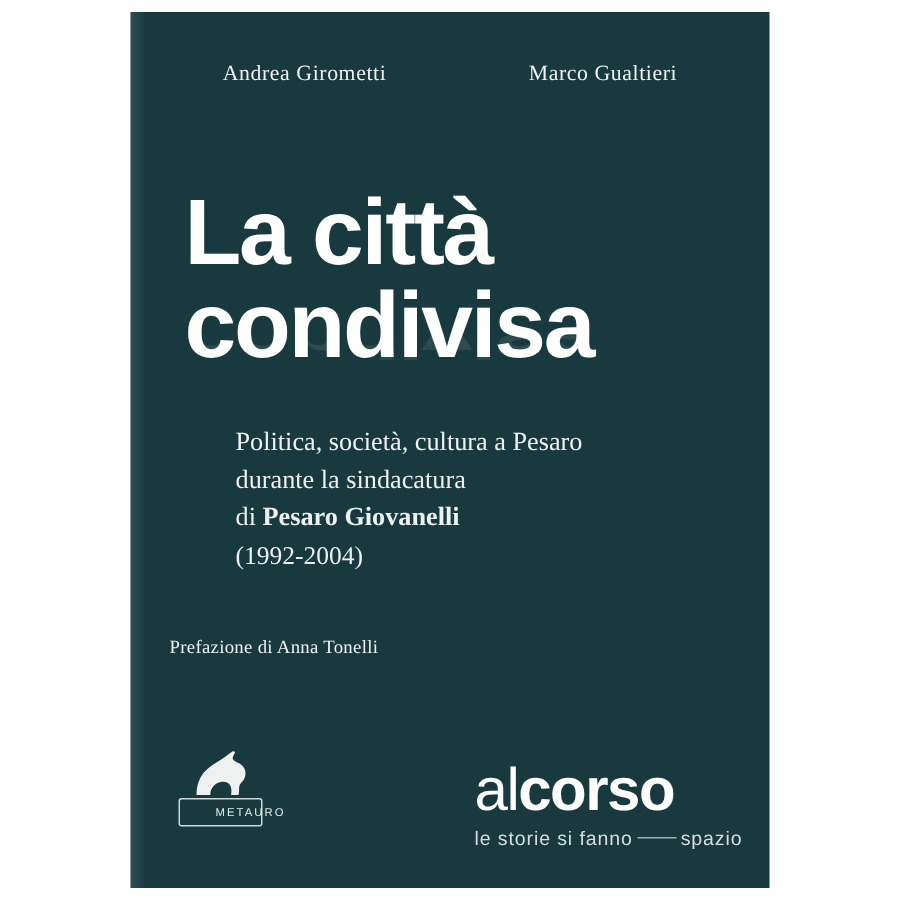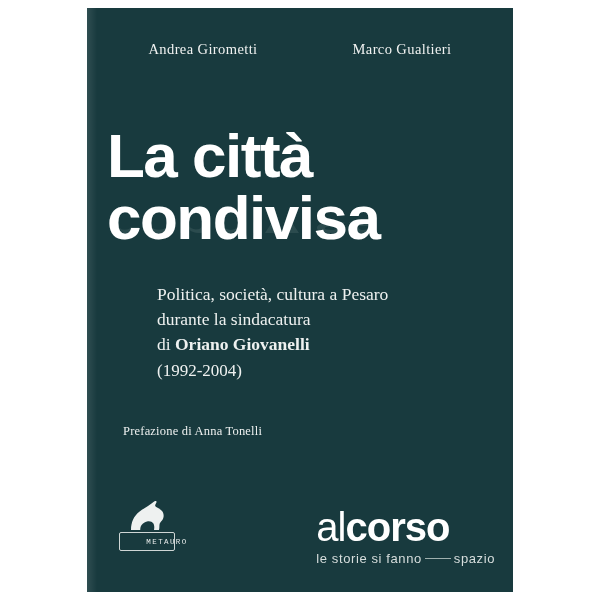--- a/index.html
+++ b/index.html
@@ -50,21 +50,21 @@
   }
   .author {
     color: #f0f2f1;
     font-family: "Liberation Serif", serif;
     font-size: 14.5px;
     letter-spacing: 0.4px;
     white-space: nowrap;
   }
   .title-block {
     position: absolute;
-    left: 20px;
+    left: 36px;
     top: 118px;
     width: 392px;
   }
   .title-line {
     color: #ffffff;
     font-family: "Liberation Sans", sans-serif;
     font-weight: bold;
     font-size: 62px;
     line-height: 0.97;
     letter-spacing: -1.5px;
@@ -100,21 +100,21 @@
   .subtitle .strong {
     font-weight: bold;
   }
   .subtitle .years {
     display: block;
     margin-top: 2px;
     font-size: 17px;
   }
   .preface {
     position: absolute;
-    left: 36px;
+    left: 26px;
     top: 416px;
     color: #eef1f0;
     font-family: "Liberation Serif", serif;
     font-size: 12.5px;
     letter-spacing: 0.2px;
   }
   .logo-metauro {
     position: absolute;
     left: 16px;
     bottom: 26px;
@@ -128,21 +128,21 @@
     width: 54px;
     height: 17px;
     border: 1px solid #cfd6d5;
     border-radius: 2px;
     display: flex;
     align-items: center;
     justify-content: center;
   }
   .logo-metauro .badge span {
     color: #e8eceb;
-    font-family: Liberation Mono, monospace;
+    font-family: Liberation Sans, sans-serif;
     font-size: 7.5px;
     letter-spacing: 1.4px;
     padding-left: 40px;
   }
   .horse {
     position: absolute;
     left: 22px;
     top: 0px;
   }
   .logo-alcorso {
@@ -192,21 +192,21 @@
 
     <div class="title-block">
       <div class="title-line">La città</div>
       <div class="title-line second">condivisa</div>
       <div class="title-reflection">condivisa</div>
     </div>
 
     <div class="subtitle">
       <div>Politica, società, cultura a Pesaro</div>
       <div>durante la sindacatura</div>
-      <div><span>di </span><span class="strong">Oriano Giovanelli</span></div>
+      <div><span>di </span><span class="strong">Pesaro Giovanelli</span></div>
       <div class="years">(1992-2004)</div>
     </div>
 
     <div class="preface">Prefazione di Anna Tonelli</div>
 
     <div class="logo-metauro">
       <svg class="horse" width="42" height="34" viewBox="0 0 42 34">
         <path d="M6 30 C6 22 9 16 14 12 C17 9.5 20 8 23 6 C26 4 28 2 30 1 C31 0.6 32 1.4 31.4 2.4 C30.4 4.2 29.6 5.6 30.6 6.6 C32 8 35 8.6 37 11 C39.4 13.8 39 18 37 20.5 C36 21.8 35 22.4 34.6 24 C34.2 26 34.6 28 34 30 L29 30 C29.6 27 29.2 24.6 28.2 23.2 C27 21.4 24.6 20.8 22 21.4 C20 21.9 18 23 16.6 25 C15.6 26.4 15.2 28.2 15.2 30 Z" fill="#eef1f0"></path>
       </svg>
       <div class="badge">

